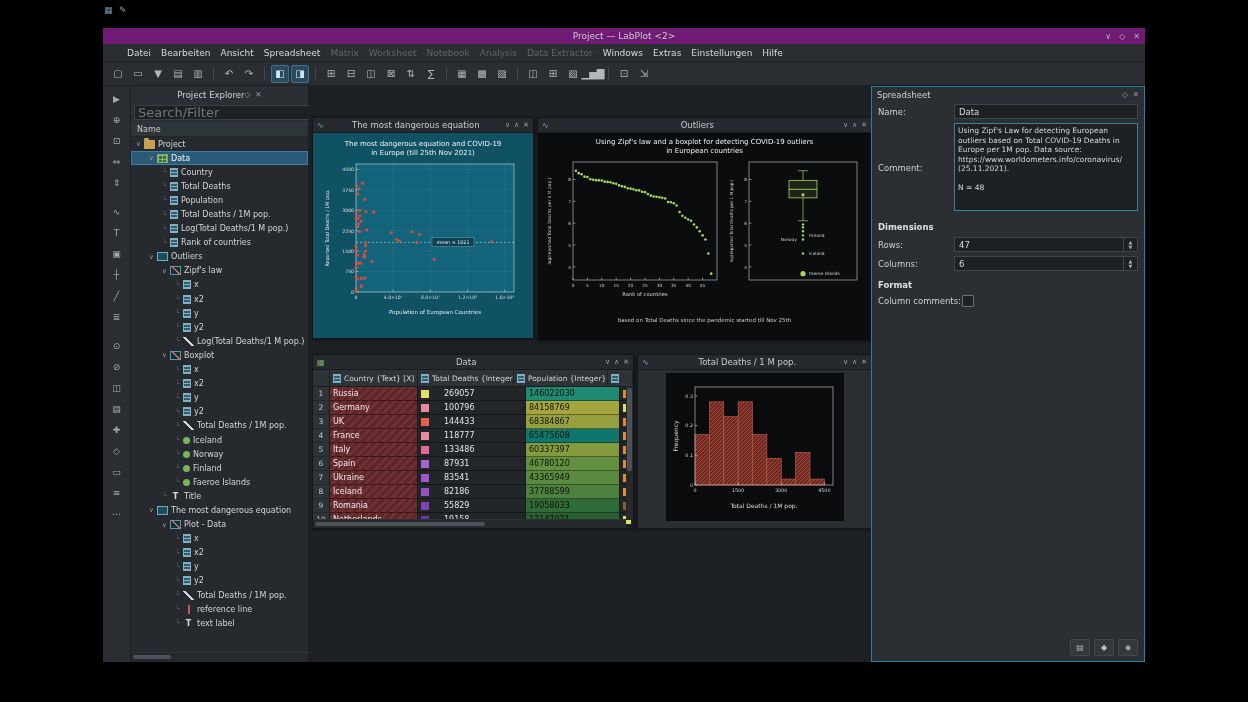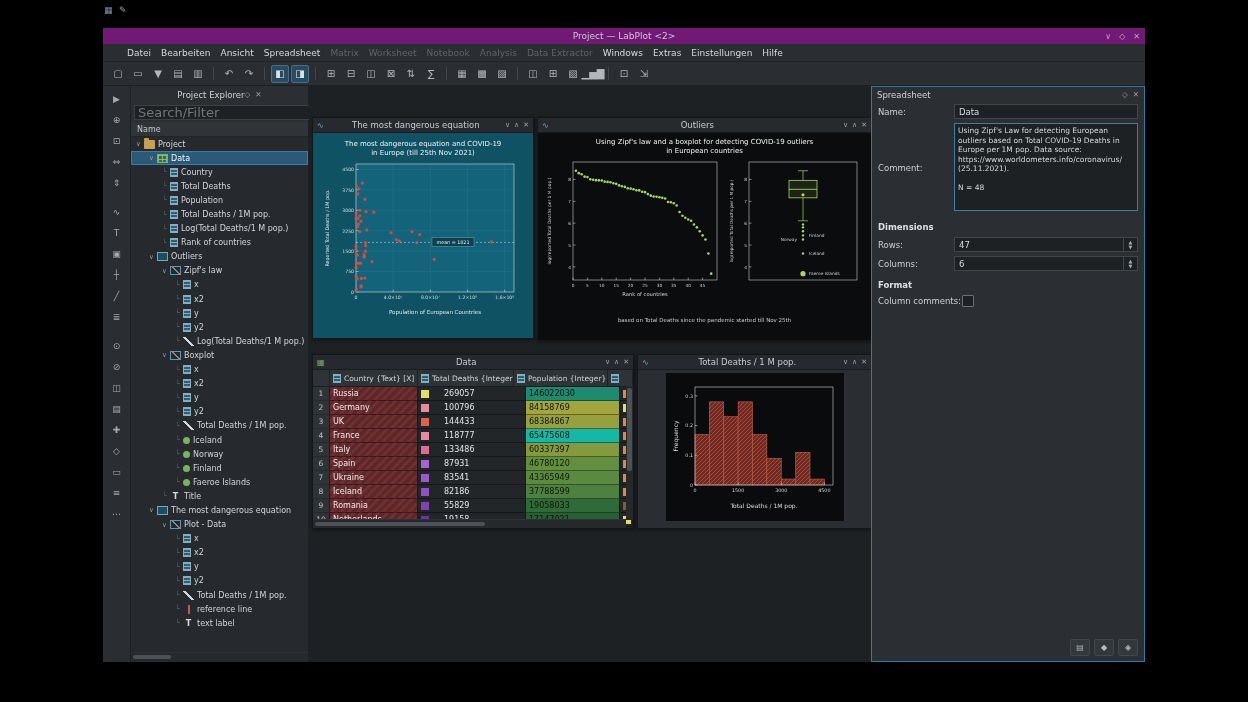--- a/index.html
+++ b/index.html
@@ -743,21 +743,21 @@
                     <span class="sw" style="background: rgb(226, 138, 60);"></span>
                   </div>
                 </div>
                 <div class="dt-row">
                   <div class="dt-num">4</div>
                   <div class="dt-cell c-country">France</div>
                   <div class="dt-cell c-deaths">
                     <span class="sw" style="background: rgb(233, 137, 159);"></span>
                     <span>118777</span>
                   </div>
-                  <div class="dt-cell c-pop" style="background: #14b8a6;">65475608</div>
+                  <div class="dt-cell c-pop" style="background: #0f766e;">65475608</div>
                   <div class="dt-cell c-extra">
                     <span class="sw" style="background: rgb(226, 138, 60);"></span>
                   </div>
                 </div>
                 <div class="dt-row">
                   <div class="dt-num">5</div>
                   <div class="dt-cell c-country">Italy</div>
                   <div class="dt-cell c-deaths">
                     <span class="sw" style="background: rgb(225, 106, 150);"></span>
                     <span>133486</span>

